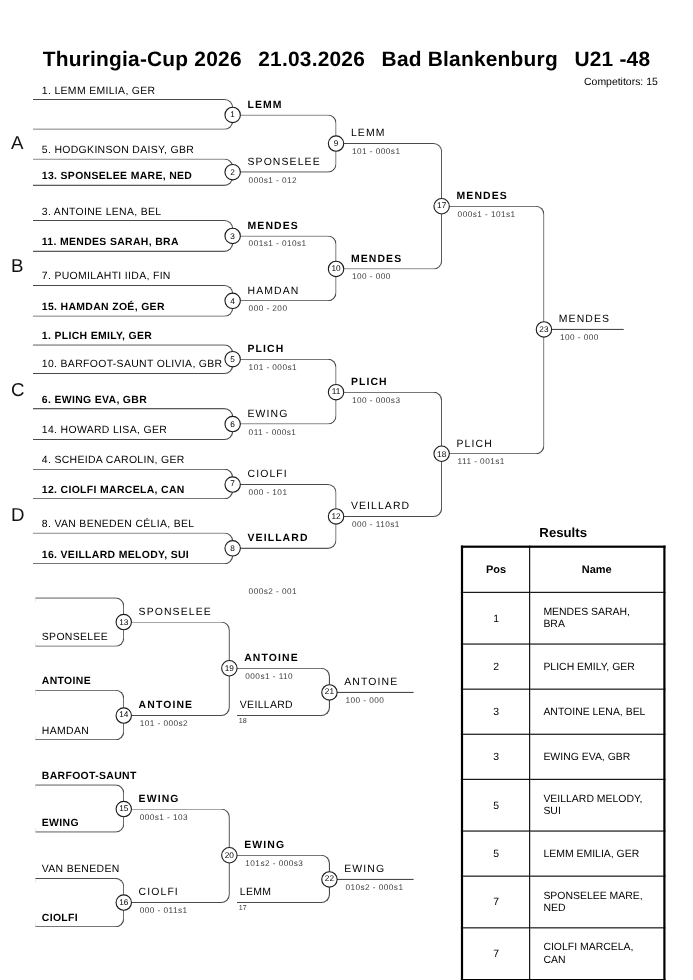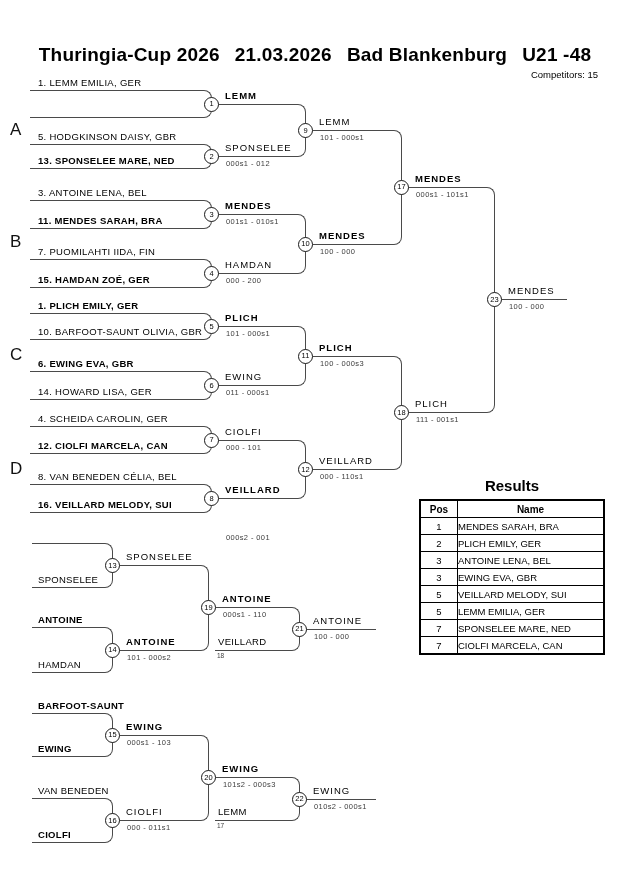--- a/index.html
+++ b/index.html
@@ -18,23 +18,23 @@
   .circle{position:absolute;width:13px;height:13px;border:1.3px solid #1a1a1a;border-radius:50%;
           background:#fff;z-index:3;font-size:7.5px;display:flex;align-items:center;
           justify-content:center;line-height:1;}
   .slot{position:absolute;font-size:9.5px;letter-spacing:.3px;white-space:nowrap;z-index:2;}
   .wname{position:absolute;font-size:9.5px;letter-spacing:1px;white-space:nowrap;z-index:2;}
   .b{font-weight:bold;}
   .score{position:absolute;font-size:7.5px;letter-spacing:.4px;color:#3c3c3c;white-space:nowrap;z-index:2;}
   .ref{position:absolute;font-size:6.5px;color:#3c3c3c;z-index:2;}
   
   .results{position:absolute;left:419px;top:477px;width:186px;}
-  .results-title{font-size:15px;font-weight:bold;text-align:center;margin-bottom:5px;}
+  .results-title{font-size:12px;font-weight:bold;text-align:center;margin-bottom:5px;}
   table.res{border-collapse:collapse;width:186px;border:2px solid #000;table-layout:fixed;}
-  table.res th,table.res td{border:1px solid #000;font-size:9.5px;height:16px;padding:0;}
+  table.res th,table.res td{border:1px solid #000;font-size:9.5px;height:16px;padding:12px;}
   table.res th{font-size:10px;font-weight:bold;text-align:center;}
   td.pos{width:36px;text-align:center;}
   td.name{padding-left:8px;text-align:left;}
   th.posh{width:36px;}
 </style>
 </head>
 <body>
 
 <div class="page">
   <div class="title">

